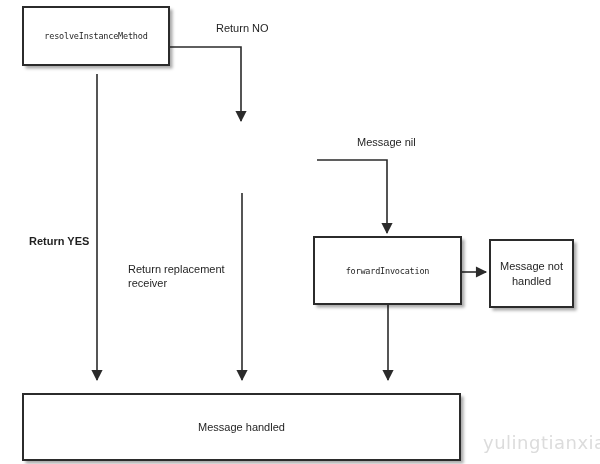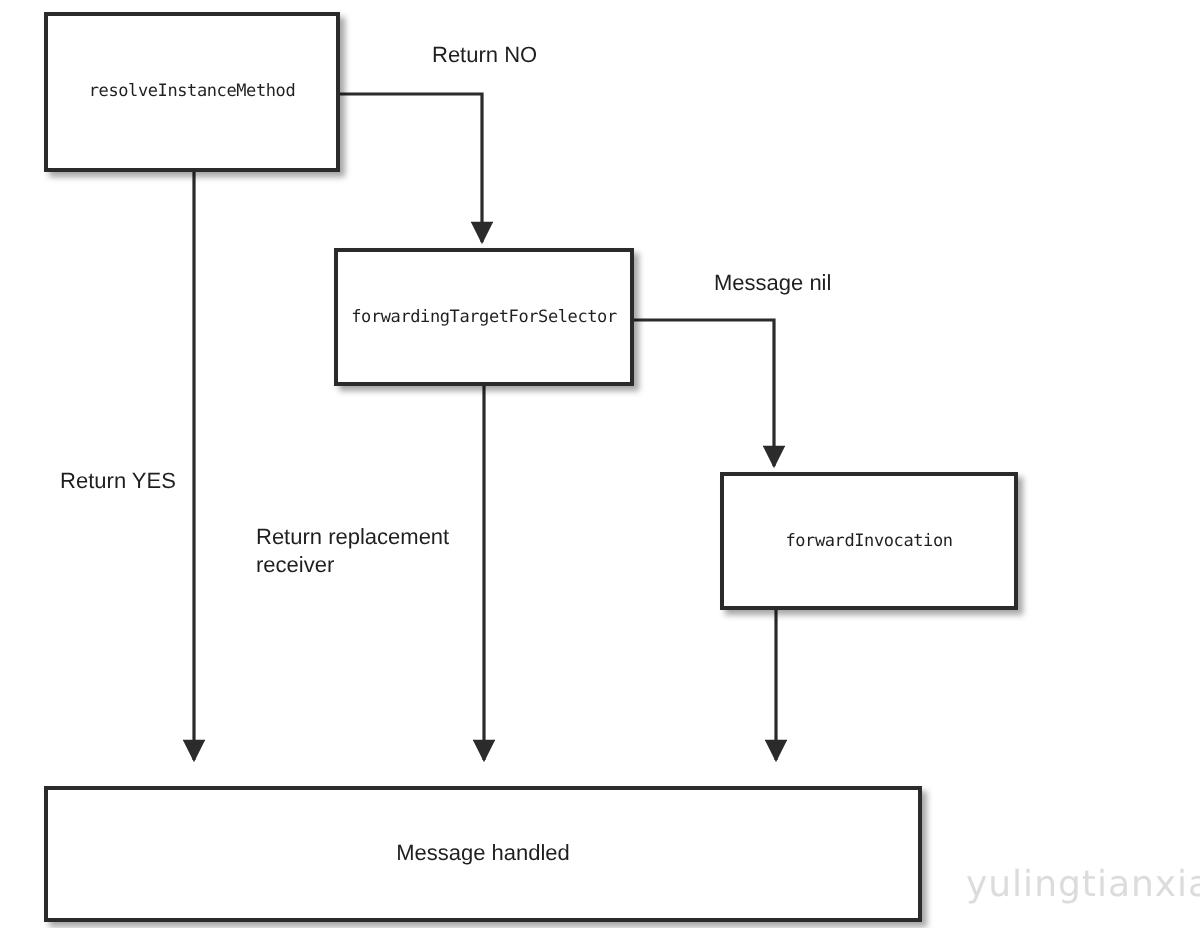--- a/index.html
+++ b/index.html
@@ -38,35 +38,35 @@
     font-family: "DejaVu Sans Mono", monospace;
     font-size: 8.5px;
     letter-spacing: -0.2px;
     white-space: nowrap;
   }
   .node.plain {
     font-family: "Liberation Sans", sans-serif;
     font-size: 11px;
     line-height: 1.3;
   }
-  #node-resolve            { left: 22px;  top: 6px;   width: 148px; height: 80px; }
+  #node-resolve            { left: 22px;  top: 6px;   width: 148px; height: 60px; }
   #node-fwd-target         { left: 167px; top: 124px; width: 150px; height: 69px; }
-  #node-fwd-invocation     { left: 313px; top: 236px; width: 149px; height: 69px; margin-left: 47px; }
+  #node-fwd-invocation     { left: 313px; top: 236px; width: 149px; height: 69px; }
   #node-msg-not-handled    { left: 489px; top: 239px; width: 85px;  height: 69px; padding: 0 6px; }
   #node-msg-handled        { left: 22px;  top: 393px; width: 439px; height: 68px; }
   .edge-label {
     position: absolute;
     font-size: 11px;
     line-height: 1.27;
     color: #1f1f1f;
     white-space: nowrap;
   }
   #label-return-no   { left: 216px; top: 22px; }
   #label-return-nil  { left: 357px; top: 136px; }
-  #label-return-yes  { left: 29px;  top: 235px; width: 60px; text-align: center; }
+  #label-return-yes  { left: 29px;  top: 235px; width: 60px; text-align: left; font-weight: bold; }
   #label-return-replacement {
     left: 128px; top: 263px; width: 107px;
     white-space: normal;
   }
   #watermark {
     position: absolute;
     left: 483px;
     top: 432px;
     font-family: "DejaVu Sans", sans-serif;
     font-size: 18px;
@@ -88,24 +88,24 @@
     <path d="M170,47 L241,47 L241,121" fill="none" stroke="#2b2b2b" stroke-width="1.6" marker-end="url(#arrow)"></path>
     <path d="M97,74 L97,380" fill="none" stroke="#2b2b2b" stroke-width="1.6" marker-end="url(#arrow)"></path>
     <path d="M317,160 L387,160 L387,233" fill="none" stroke="#2b2b2b" stroke-width="1.6" marker-end="url(#arrow)"></path>
     <path d="M242,193 L242,380" fill="none" stroke="#2b2b2b" stroke-width="1.6" marker-end="url(#arrow)"></path>
     <path d="M462,272 L486,272" fill="none" stroke="#2b2b2b" stroke-width="1.6" marker-end="url(#arrow)"></path>
     <path d="M388,305 L388,380" fill="none" stroke="#2b2b2b" stroke-width="1.6" marker-end="url(#arrow)"></path>
   </svg>
 
   <div id="node-resolve" class="node code">resolveInstanceMethod</div>
 
-  <div id="node-fwd-target" class="node code">forwardingTargetForSelector</div>
 
   <div id="node-fwd-invocation" class="node code">forwardInvocation</div>
 
+  <div id="node-msg-not-handled" class="node plain">Message not handled</div>
 
   <div id="node-msg-handled" class="node plain">Message handled</div>
 
   <div id="label-return-no" class="edge-label">Return NO</div>
 
   <div id="label-return-nil" class="edge-label">Message nil</div>
 
   <div id="label-return-yes" class="edge-label">Return YES</div>
 
   <div id="label-return-replacement" class="edge-label">Return replacement receiver</div>

